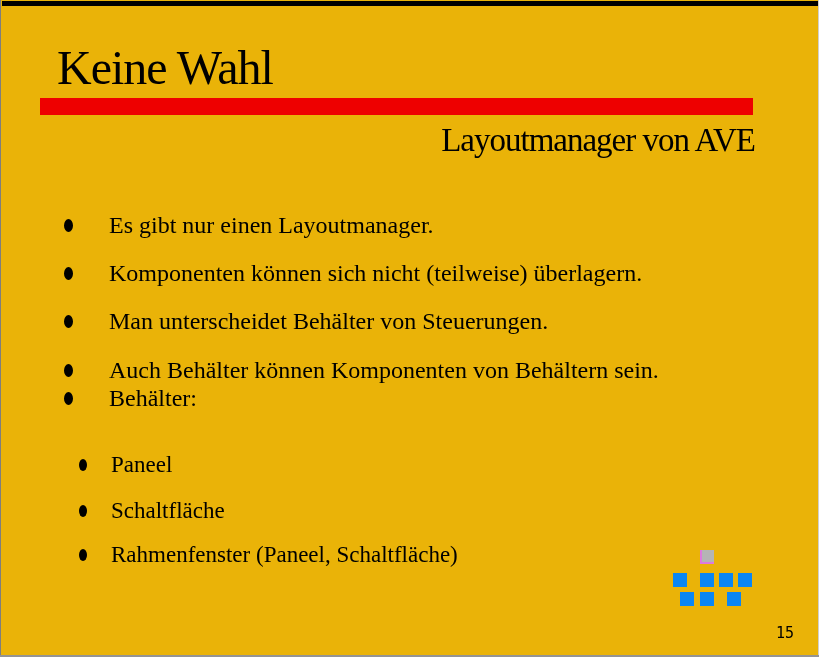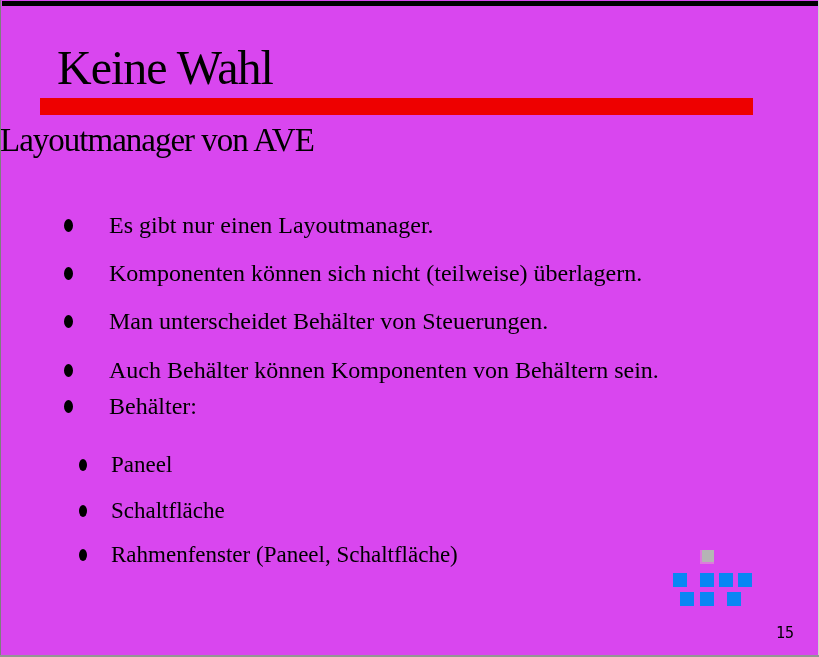--- a/index.html
+++ b/index.html
@@ -1,37 +1,37 @@
 <!DOCTYPE html>
 <html><head>
 <meta charset="utf-8">
 <style>
   html,body{margin:0;padding:0;background:#ffffff;}
   .slide{
     position:relative;
     width:819px;height:657px;
-    background:#d946ef;
+    background:#eab308;
     overflow:hidden;
     font-family:"Liberation Serif","DejaVu Serif",serif;
     color:#000000;
   }
   .top-bar{position:absolute;left:2px;top:1px;right:0;height:5px;background:#000000;}
   .left-line{position:absolute;left:0;top:0;bottom:0;width:1px;background:#7e7e7e;}
   .right-line{position:absolute;right:0;top:0;bottom:0;width:1px;background:#cfcfcf;}
   .bottom-line{position:absolute;left:0;right:0;bottom:0;height:2px;background:#949494;}
 
   .title{
     position:absolute;left:57px;top:42px;margin:0;
     font-size:48px;font-weight:normal;line-height:52px;
     letter-spacing:-1px;white-space:nowrap;
   }
   .accent-bar{position:absolute;left:40px;top:98px;width:713px;height:17px;}
   .subtitle{
     position:absolute;left:0;top:121px;width:755px;
-    font-size:33px;line-height:38px;
+    text-align:right;font-size:33px;line-height:38px;
     letter-spacing:-1px;white-space:nowrap;
   }
 
   .bullet-line{position:absolute;white-space:nowrap;}
   .bullet-line .marker{
     position:absolute;display:block;
     background:#000;border-radius:50%;
   }
   .bullet-line.lvl1{left:64px;font-size:24px;line-height:30px;}
   .bullet-line.lvl1 .marker{left:0;top:9px;width:9px;height:13px;}
@@ -59,21 +59,21 @@
 
   <h1 class="title">Keine Wahl</h1>
   <div class="accent-bar" style="background: rgb(238, 0, 0);"></div>
   <div class="subtitle">Layoutmanager von AVE</div>
 
   <div id="bullet-list">
       <div class="bullet-line lvl1" style="top: 210px;"><span class="marker"></span><span class="btext">Es gibt nur einen Layoutmanager.</span></div>
       <div class="bullet-line lvl1" style="top: 258px;"><span class="marker"></span><span class="btext">Komponenten können sich nicht (teilweise) überlagern.</span></div>
       <div class="bullet-line lvl1" style="top: 306px;"><span class="marker"></span><span class="btext">Man unterscheidet Behälter von Steuerungen.</span></div>
       <div class="bullet-line lvl1" style="top: 355px;"><span class="marker"></span><span class="btext">Auch Behälter können Komponenten von Behältern sein.</span></div>
-      <div class="bullet-line lvl1" style="top: 391px;"><span class="marker"></span><span class="btext">Behälter:</span></div>
+      <div class="bullet-line lvl1" style="top: 383px;"><span class="marker"></span><span class="btext">Behälter:</span></div>
       <div class="bullet-line lvl2" style="top: 450px;"><span class="marker"></span><span class="btext">Paneel</span></div>
       <div class="bullet-line lvl2" style="top: 496px;"><span class="marker"></span><span class="btext">Schaltfläche</span></div>
       <div class="bullet-line lvl2" style="top: 540px;"><span class="marker"></span><span class="btext">Rahmenfenster (Paneel, Schaltfläche)</span></div>
     </div>
 
   <div class="logo" id="logo">
       <div class="sq" style="left: 30px; top: 2px; background: rgb(181, 181, 181); border-left: 2px solid rgb(221, 122, 221); border-bottom: 2px solid rgb(221, 122, 221); width: 12px; height: 12px;"></div>
       <div class="sq" style="left: 3px; top: 25px; background: rgb(10, 134, 244);"></div>
       <div class="sq" style="left: 30px; top: 25px; background: rgb(10, 134, 244);"></div>
       <div class="sq" style="left: 49px; top: 25px; background: rgb(10, 134, 244);"></div>

